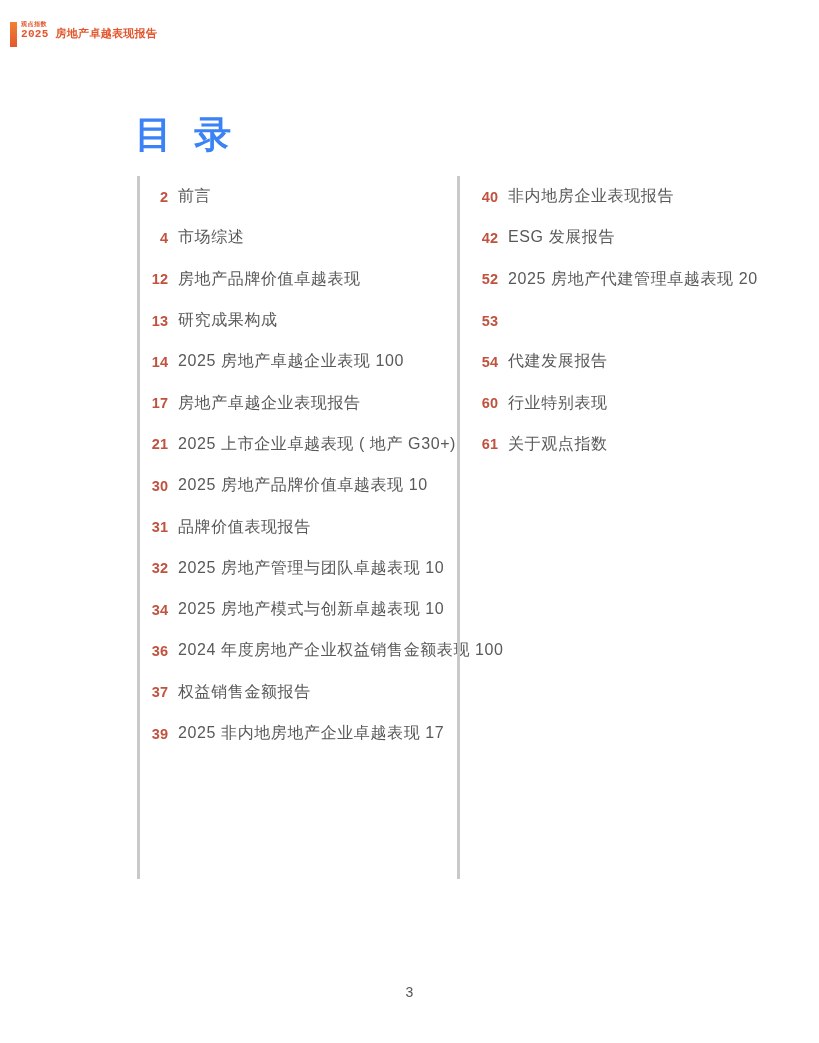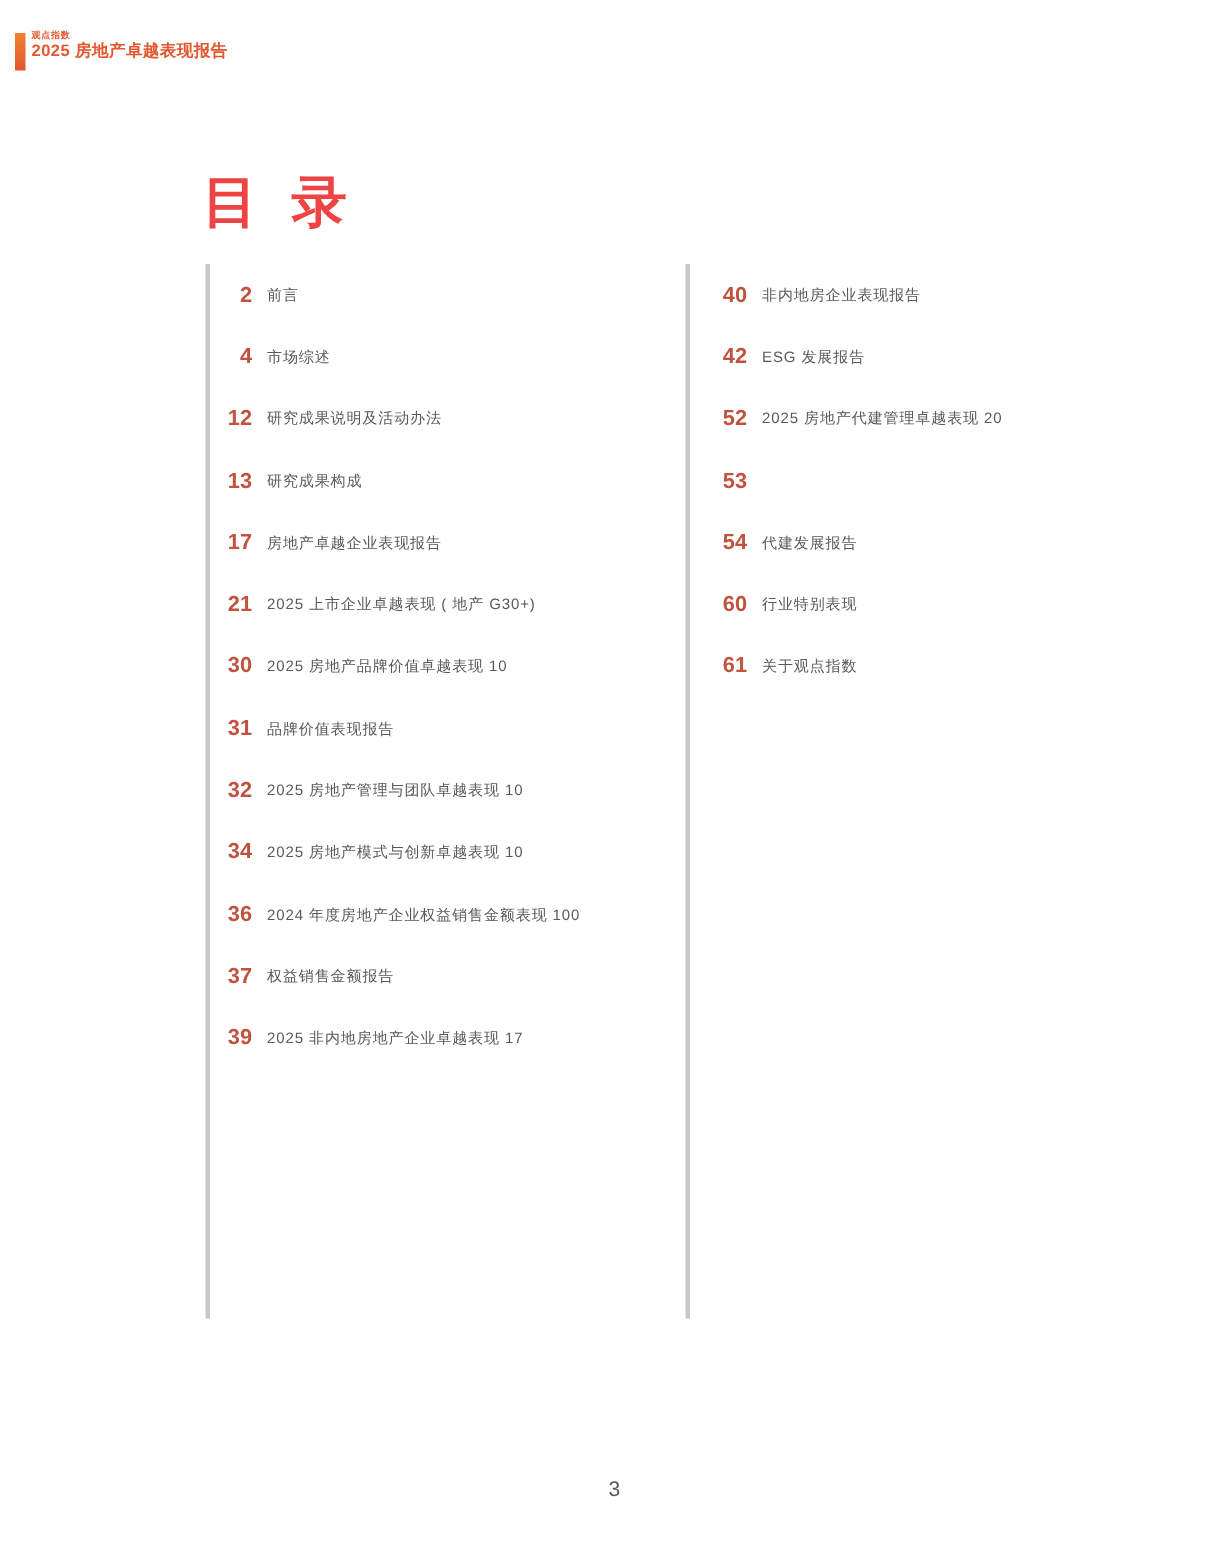--- a/index.html
+++ b/index.html
@@ -22,27 +22,28 @@
   }
   .logo-text { margin-left:4px; line-height:1; }
   .logo-tagline {
     font-size:6px; font-weight:bold; letter-spacing:0.5px;
     color:var(--accent,#E2572E);
   }
   .logo-title {
     margin-top:2px;
     font-size:11px; font-weight:bold; letter-spacing:0.3px;
     color:var(--accent,#E2572E);
+    font-family:Liberation Mono, monospace;
   }
 
   
   .page-title {
     position:absolute; left:135px; top:110px;
     font-size:37px; font-weight:bold;
-    color:#ef4444;
+    color:#3b82f6;
     word-spacing:10px;
     letter-spacing:1px;
   }
 
   
   .toc-wrap {
     position:absolute; left:137px; top:176px;
     width:655px; height:703px;
     display:flex;
   }
@@ -57,21 +58,21 @@
     display:flex; align-items:center;
   }
   .toc-num {
     width:22px; flex:0 0 22px;
     text-align:right;
     font-size:14.5px; font-weight:bold;
     color:var(--num,#C0523E);
   }
   .toc-label {
     margin-left:10px;
-    font-size:10px;
+    font-size:16px;
     letter-spacing:0.6px;
     color:var(--text,#595959);
     white-space:nowrap;
   }
 
   
   .footer-page-num {
     position:absolute; left:0; top:984px; width:819px;
     text-align:center;
     font-size:14px;
@@ -96,25 +97,29 @@
       <div class="toc-row">
         <span class="toc-num">2</span>
         <span class="toc-label">前言</span>
       </div>
       <div class="toc-row">
         <span class="toc-num">4</span>
         <span class="toc-label">市场综述</span>
       </div>
       <div class="toc-row">
         <span class="toc-num">12</span>
-        <span class="toc-label">研究成果说明及活动办法</span>
+        <span class="toc-label">房地产品牌价值卓越表现</span>
       </div>
       <div class="toc-row">
         <span class="toc-num">13</span>
         <span class="toc-label">研究成果构成</span>
+      </div>
+      <div class="toc-row">
+        <span class="toc-num">14</span>
+        <span class="toc-label">2025 房地产卓越企业表现 100</span>
       </div>
       <div class="toc-row">
         <span class="toc-num">17</span>
         <span class="toc-label">房地产卓越企业表现报告</span>
       </div>
       <div class="toc-row">
         <span class="toc-num">21</span>
         <span class="toc-label">2025 上市企业卓越表现 ( 地产 G30+)</span>
       </div>
       <div class="toc-row">

